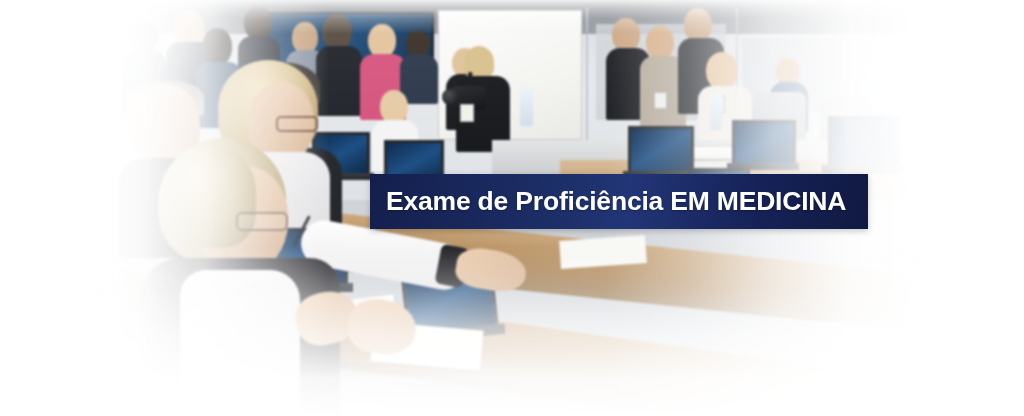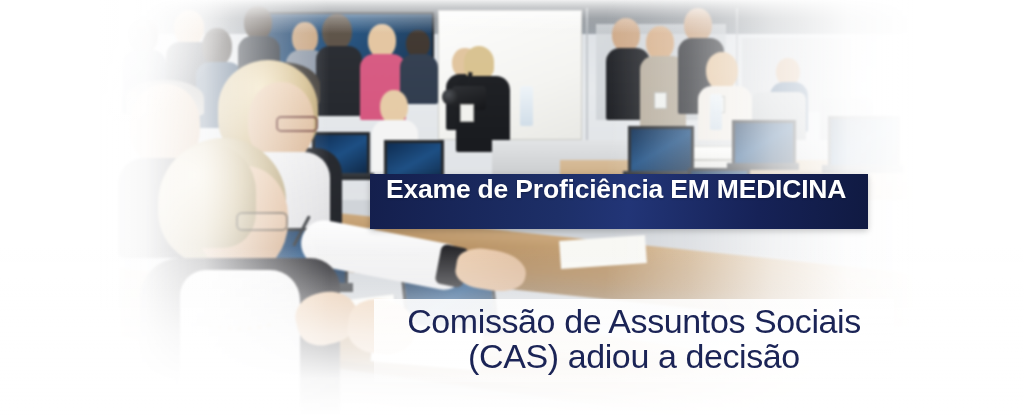--- a/index.html
+++ b/index.html
@@ -360,21 +360,21 @@
   }
 
   
   .overlay{ position:absolute; left:0; top:0; width:1024px; height:416px; }
 
   .title-bar{
     position:absolute;
     left:370px; top:174px;
     width:498px; height:55px;
     background:linear-gradient(95deg,#141f4d 0%,#1d2f68 38%,#223577 52%,#162257 78%,#101a42 100%);
-    display:flex; 
+    display:flex; align-items:center;
     box-shadow:0 2px 6px rgba(0,0,0,.22);
   }
   .title-text{
     color:#ffffff;
     font-size:26.5px;
     font-weight:700;
     letter-spacing:-.2px;
     padding-left:16px;
     white-space:nowrap;
     text-shadow:0 1px 2px rgba(0,0,0,.30);
@@ -615,19 +615,15 @@
     <div class="fade-topleft"></div>
   </div>
 
   <div class="overlay">
 
     <div class="title-bar">
       <span class="title-text">Exame de Proficiência EM MEDICINA</span>
     </div>
 
 
-    <div class="subtitle-wrap">
-      <div class="subtitle-line">Comissão de Assuntos Sociais</div>
-      <div class="subtitle-line">(CAS) adiou a decisão</div>
-    </div>
 
   </div>
 </div>
 
 </body></html>

